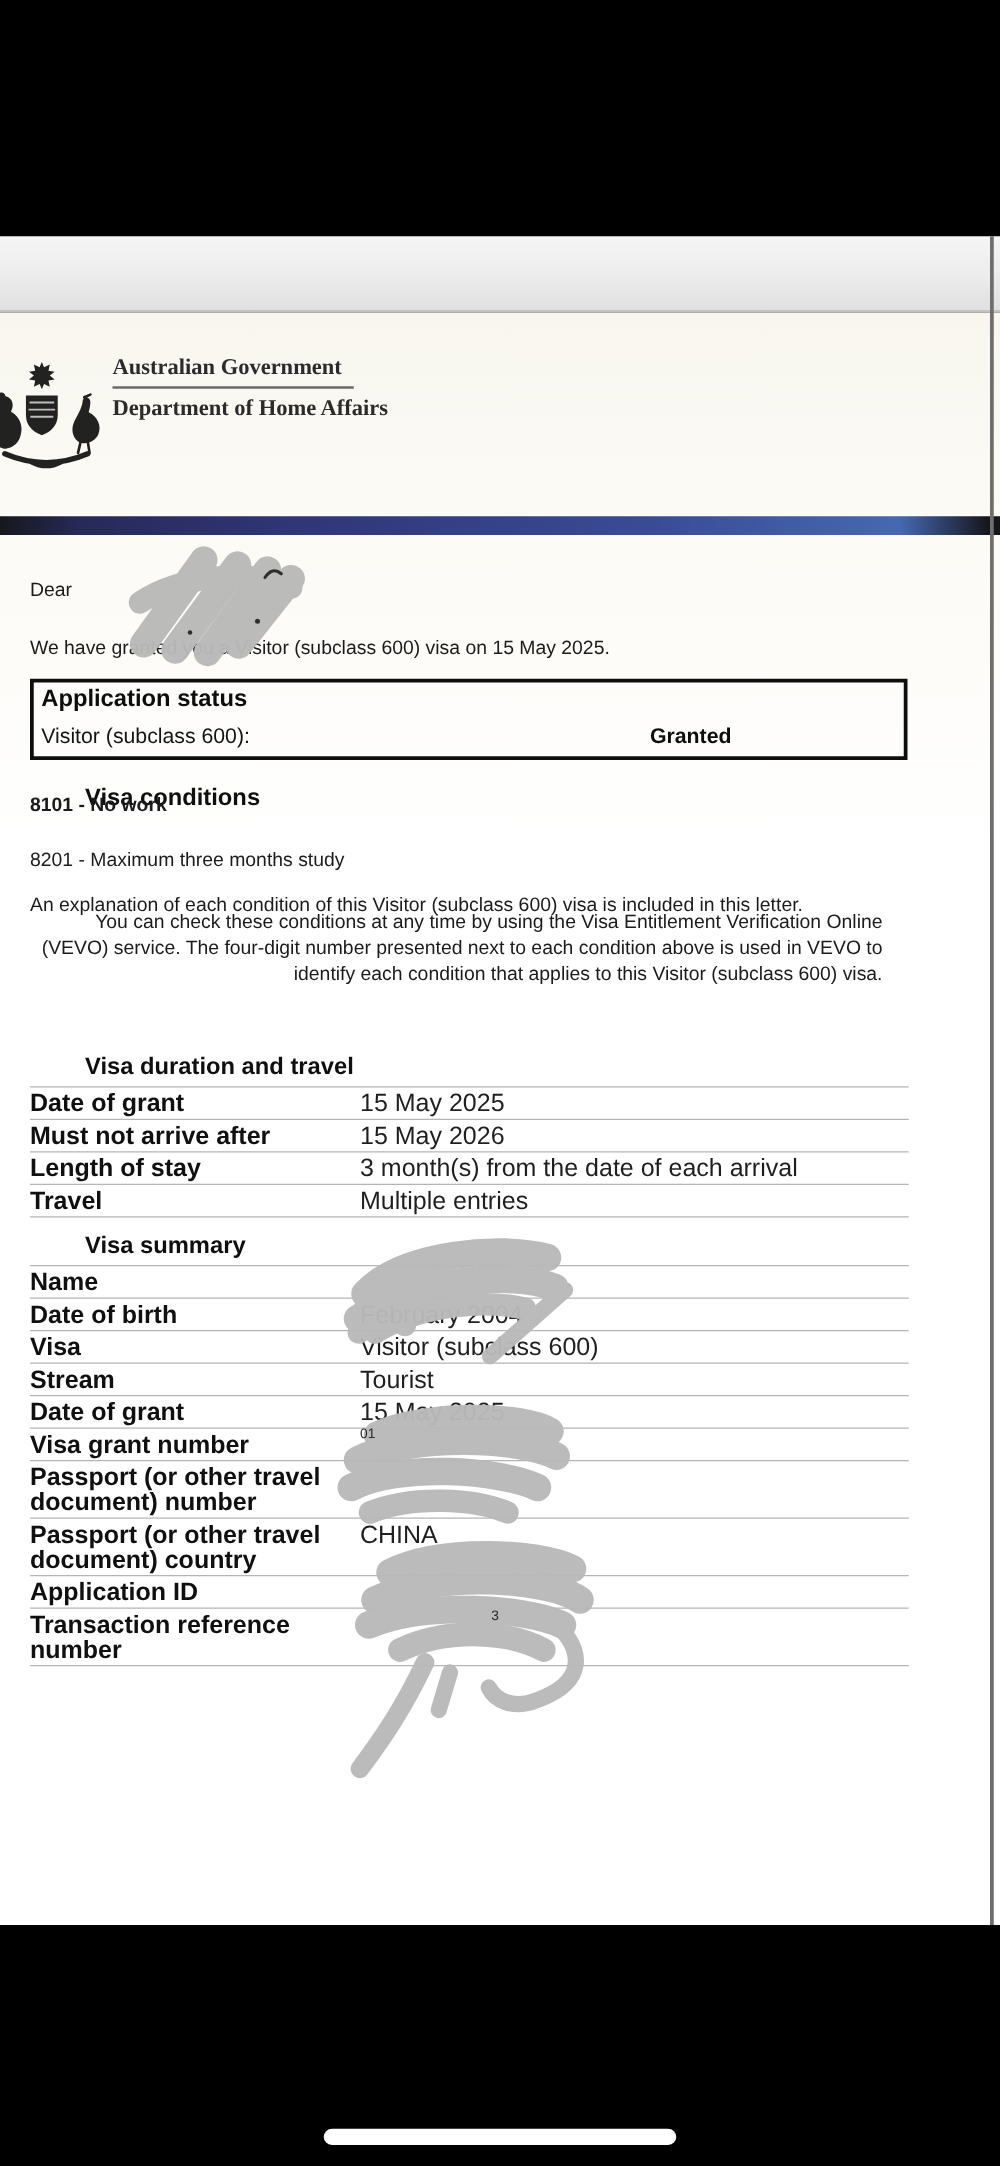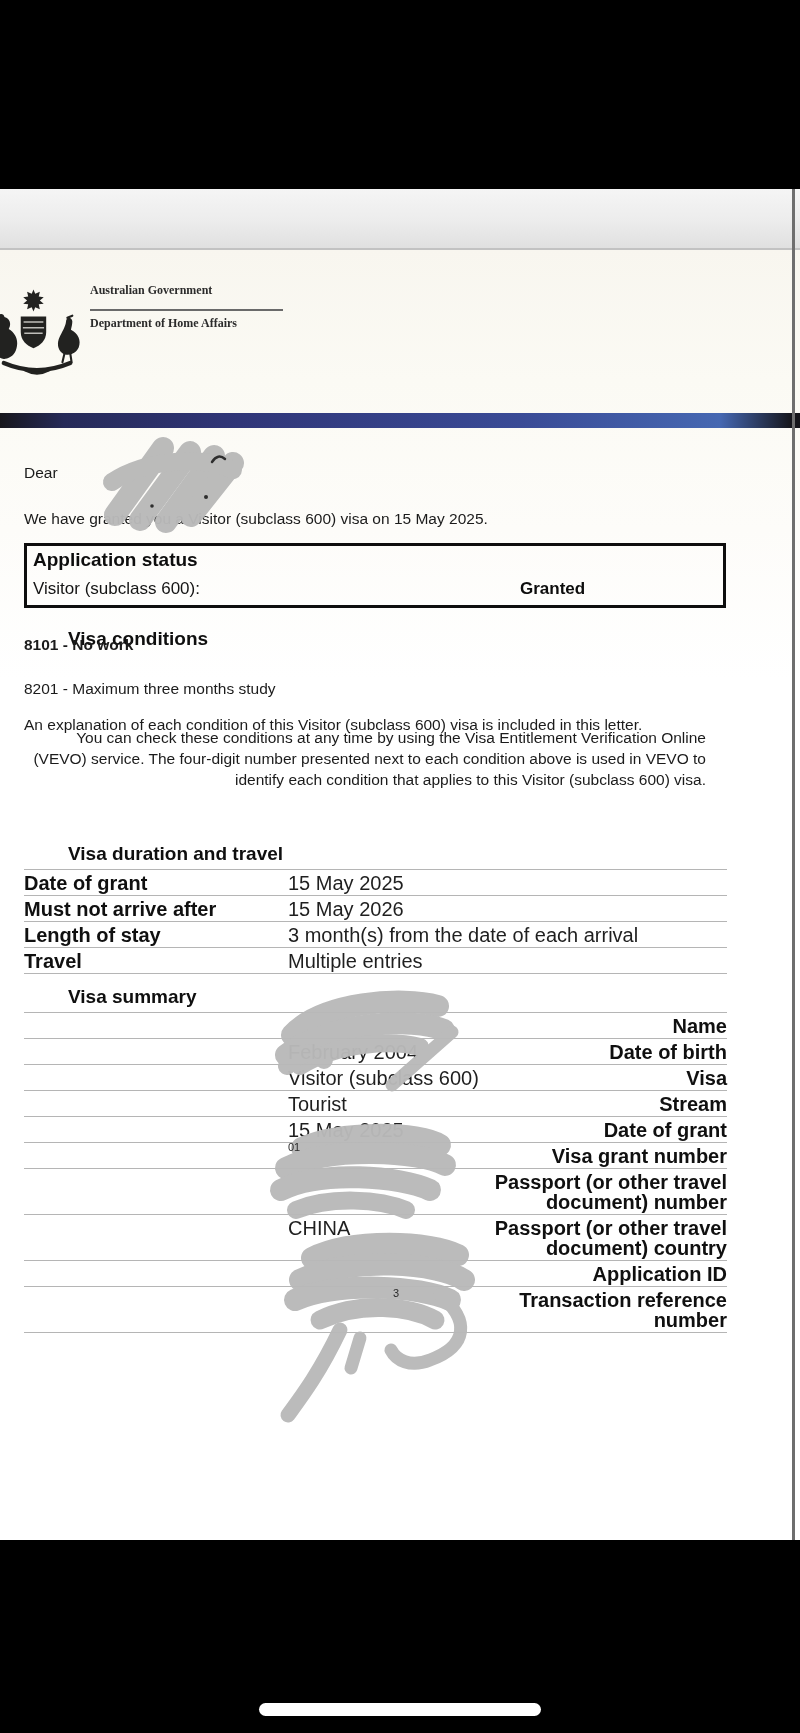--- a/index.html
+++ b/index.html
@@ -12,21 +12,21 @@
            border-bottom:2px solid #c2c2c2;box-sizing:border-box;}
   .bottom-black{position:absolute;left:0;top:1540px;width:800px;height:193px;background:#000;}
   .home-indicator{position:absolute;left:259px;top:1703px;width:282px;height:13px;border-radius:7px;background:#fff;}
   
   .page{position:absolute;left:0;top:250px;width:800px;height:1290px;
         background:linear-gradient(180deg,#f8f6ef 0px,#fbfaf4 130px,#fdfcf9 280px,#ffffff 430px,#ffffff 100%);
         color:#1c1c1c;}
   .page-edge{position:absolute;left:792px;top:189px;width:3px;height:1351px;background:#6e6e6e;}
   .abs{position:absolute;}
   
-  .gov-title{font-family:"Liberation Serif",serif;font-weight:bold;font-size:12px;color:#2b2b2b;}
+  .gov-title{font-family:"Liberation Serif",serif;font-weight:bold;font-size:18px;color:#2b2b2b;}
   .gov-underline{position:absolute;left:90px;top:59px;width:193px;height:2px;background:#6a6a6a;}
   .navy-bar{position:absolute;left:0;top:163px;width:800px;height:15px;
             background:linear-gradient(90deg,#17171c 0%,#262a58 8%,#303678 30%,#3a4b96 65%,#4668b2 90%,#15151a 99%);}
   
   .body-text{font-size:15.5px;line-height:21px;color:#1b1b1b;}
   .heading{font-size:19px;font-weight:bold;color:#0f0f0f;margin-left:44px;}
   
   .status-box{position:absolute;left:24px;top:293px;width:702px;height:65px;
               border:3px solid #0e0e0e;box-sizing:border-box;background:transparent;padding-left:36px;}
   .status-box .bx-title{position:absolute;left:6px;top:3px;font-size:19px;font-weight:bold;color:#0d0d0d;}
@@ -92,21 +92,21 @@
 
     <div class="abs heading" style="left:24px;top:593px;">Visa duration and travel</div>
     <div id="duration-table" class="vtable" style="top:619px;">
         <div class="trow"><span class="tlabel">Date of grant</span><span class="tvalue">15 May 2025</span></div>
         <div class="trow"><span class="tlabel">Must not arrive after</span><span class="tvalue">15 May 2026</span></div>
         <div class="trow"><span class="tlabel">Length of stay</span><span class="tvalue">3 month(s) from the date of each arrival</span></div>
         <div class="trow"><span class="tlabel">Travel</span><span class="tvalue">Multiple entries</span></div>
       </div>
 
     <div class="abs heading" style="left:24px;top:736px;">Visa summary</div>
-    <div id="summary-table" class="vtable" style="top:762px;text-align:right;">
+    <div id="summary-table" class="vtable" style="top:762px;">
         <div class="trow"><span class="tlabel">Name</span><span class="tvalue"></span></div>
         <div class="trow"><span class="tlabel">Date of birth</span><span class="tvalue">February 2004</span></div>
         <div class="trow"><span class="tlabel">Visa</span><span class="tvalue">Visitor (subclass 600)</span></div>
         <div class="trow"><span class="tlabel">Stream</span><span class="tvalue">Tourist</span></div>
         <div class="trow"><span class="tlabel">Date of grant</span><span class="tvalue">15 May 2025</span></div>
         <div class="trow"><span class="tlabel">Visa grant number</span><span class="tvalue"></span></div>
         <div class="trow"><span class="tlabel">Passport (or other travel document) number</span><span class="tvalue"></span></div>
         <div class="trow"><span class="tlabel">Passport (or other travel document) country</span><span class="tvalue">CHINA</span></div>
         <div class="trow"><span class="tlabel">Application ID</span><span class="tvalue"></span></div>
         <div class="trow"><span class="tlabel">Transaction reference number</span><span class="tvalue"></span></div>

